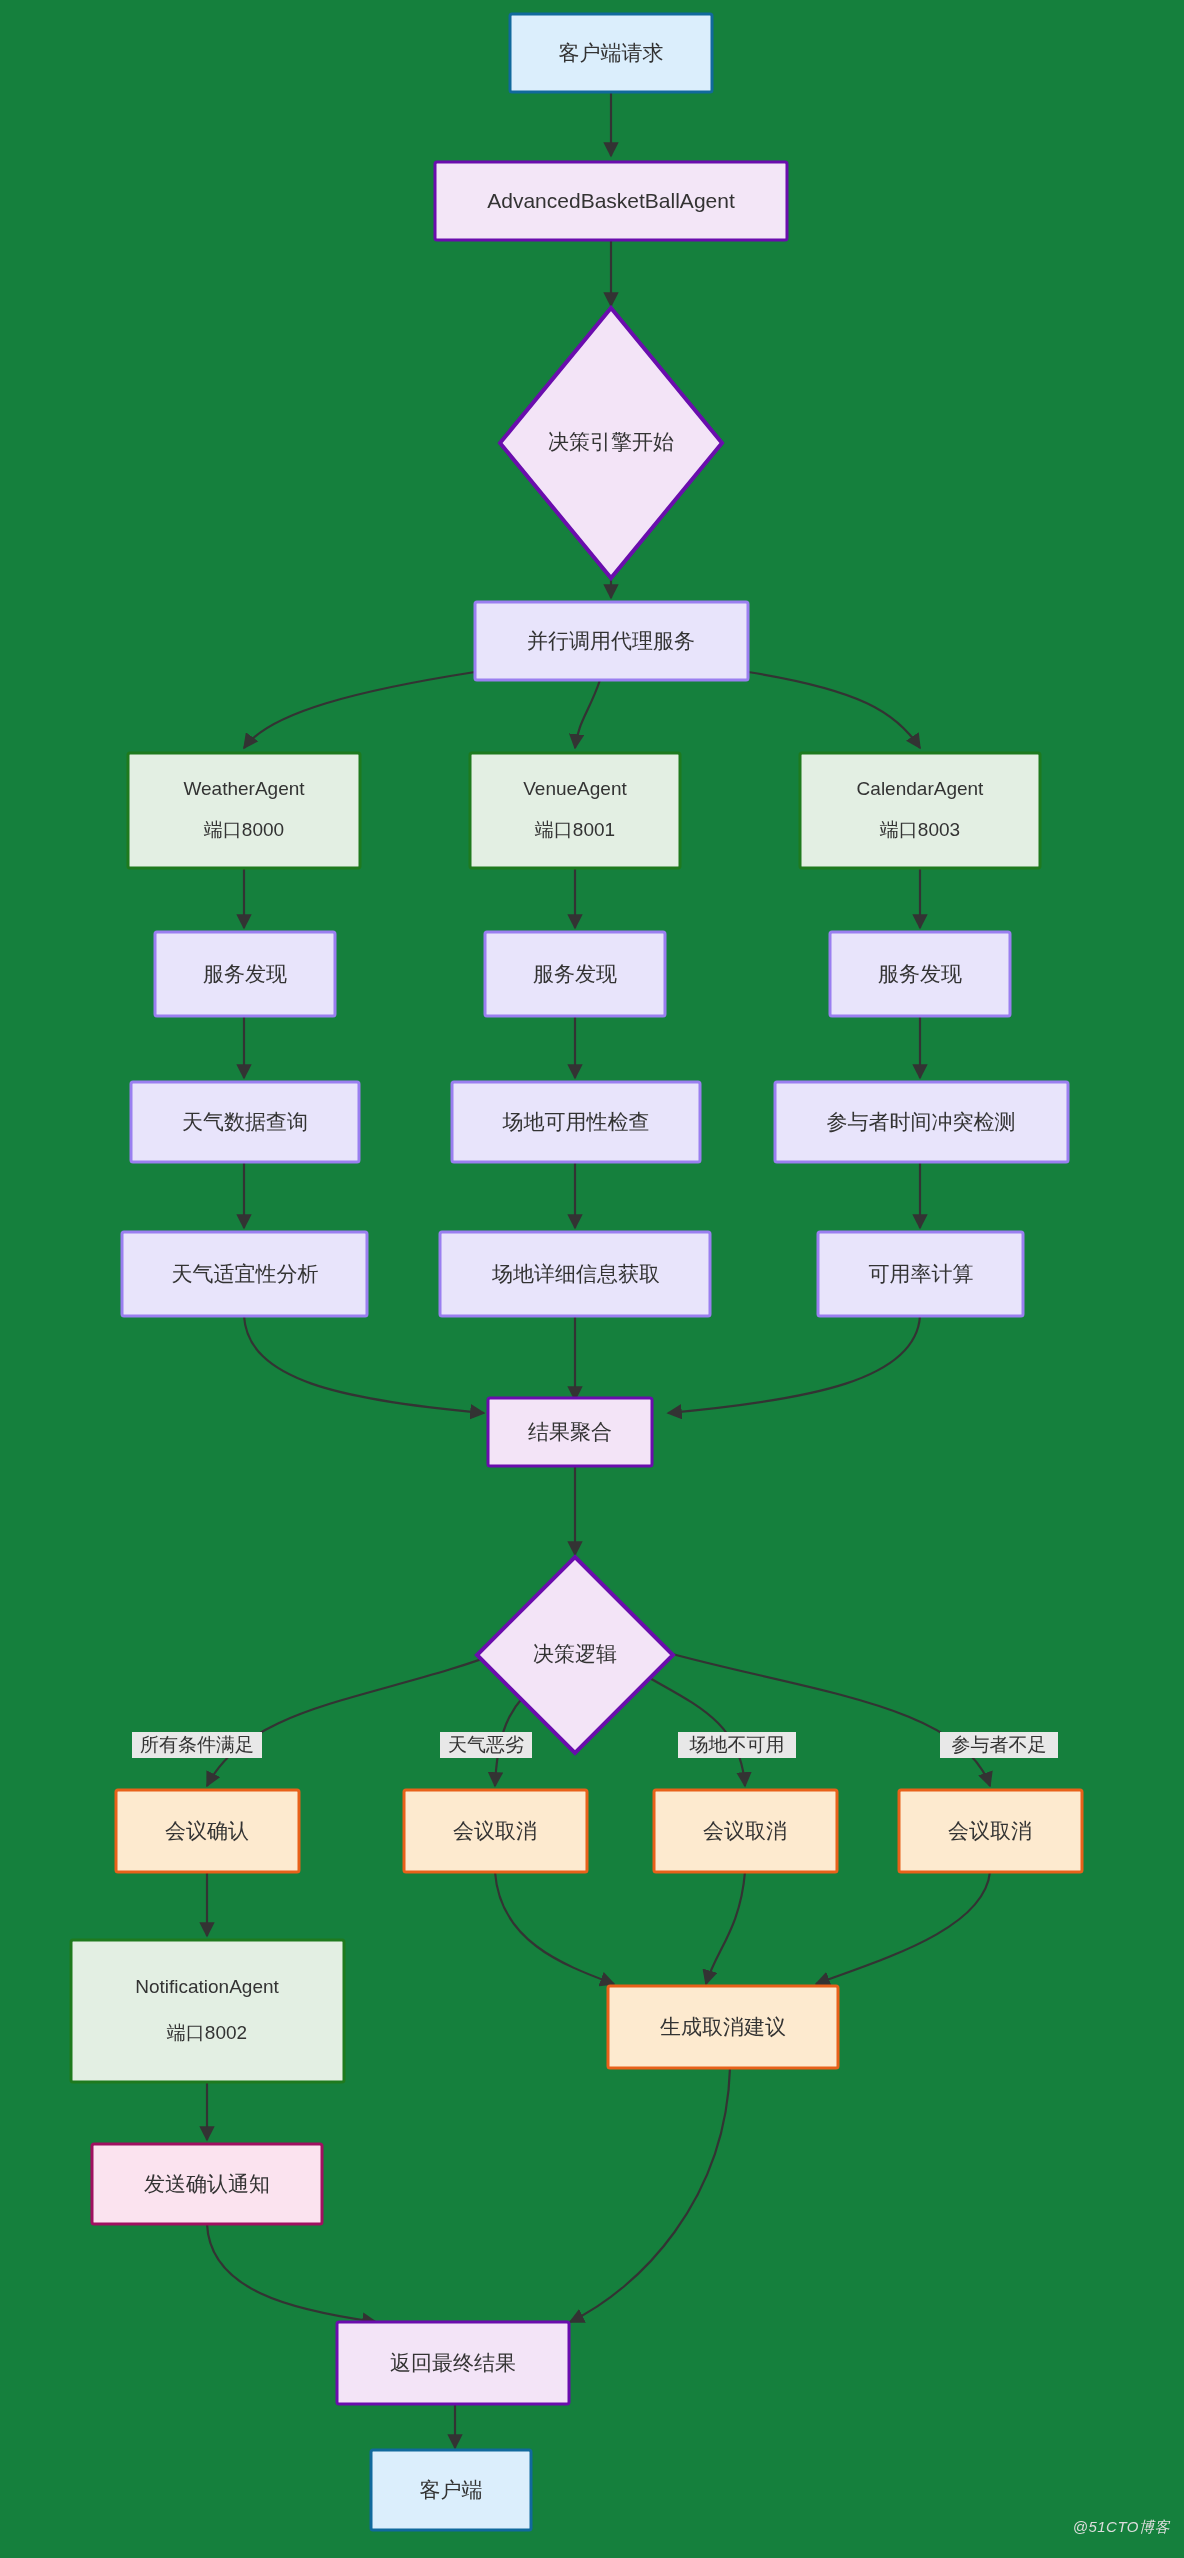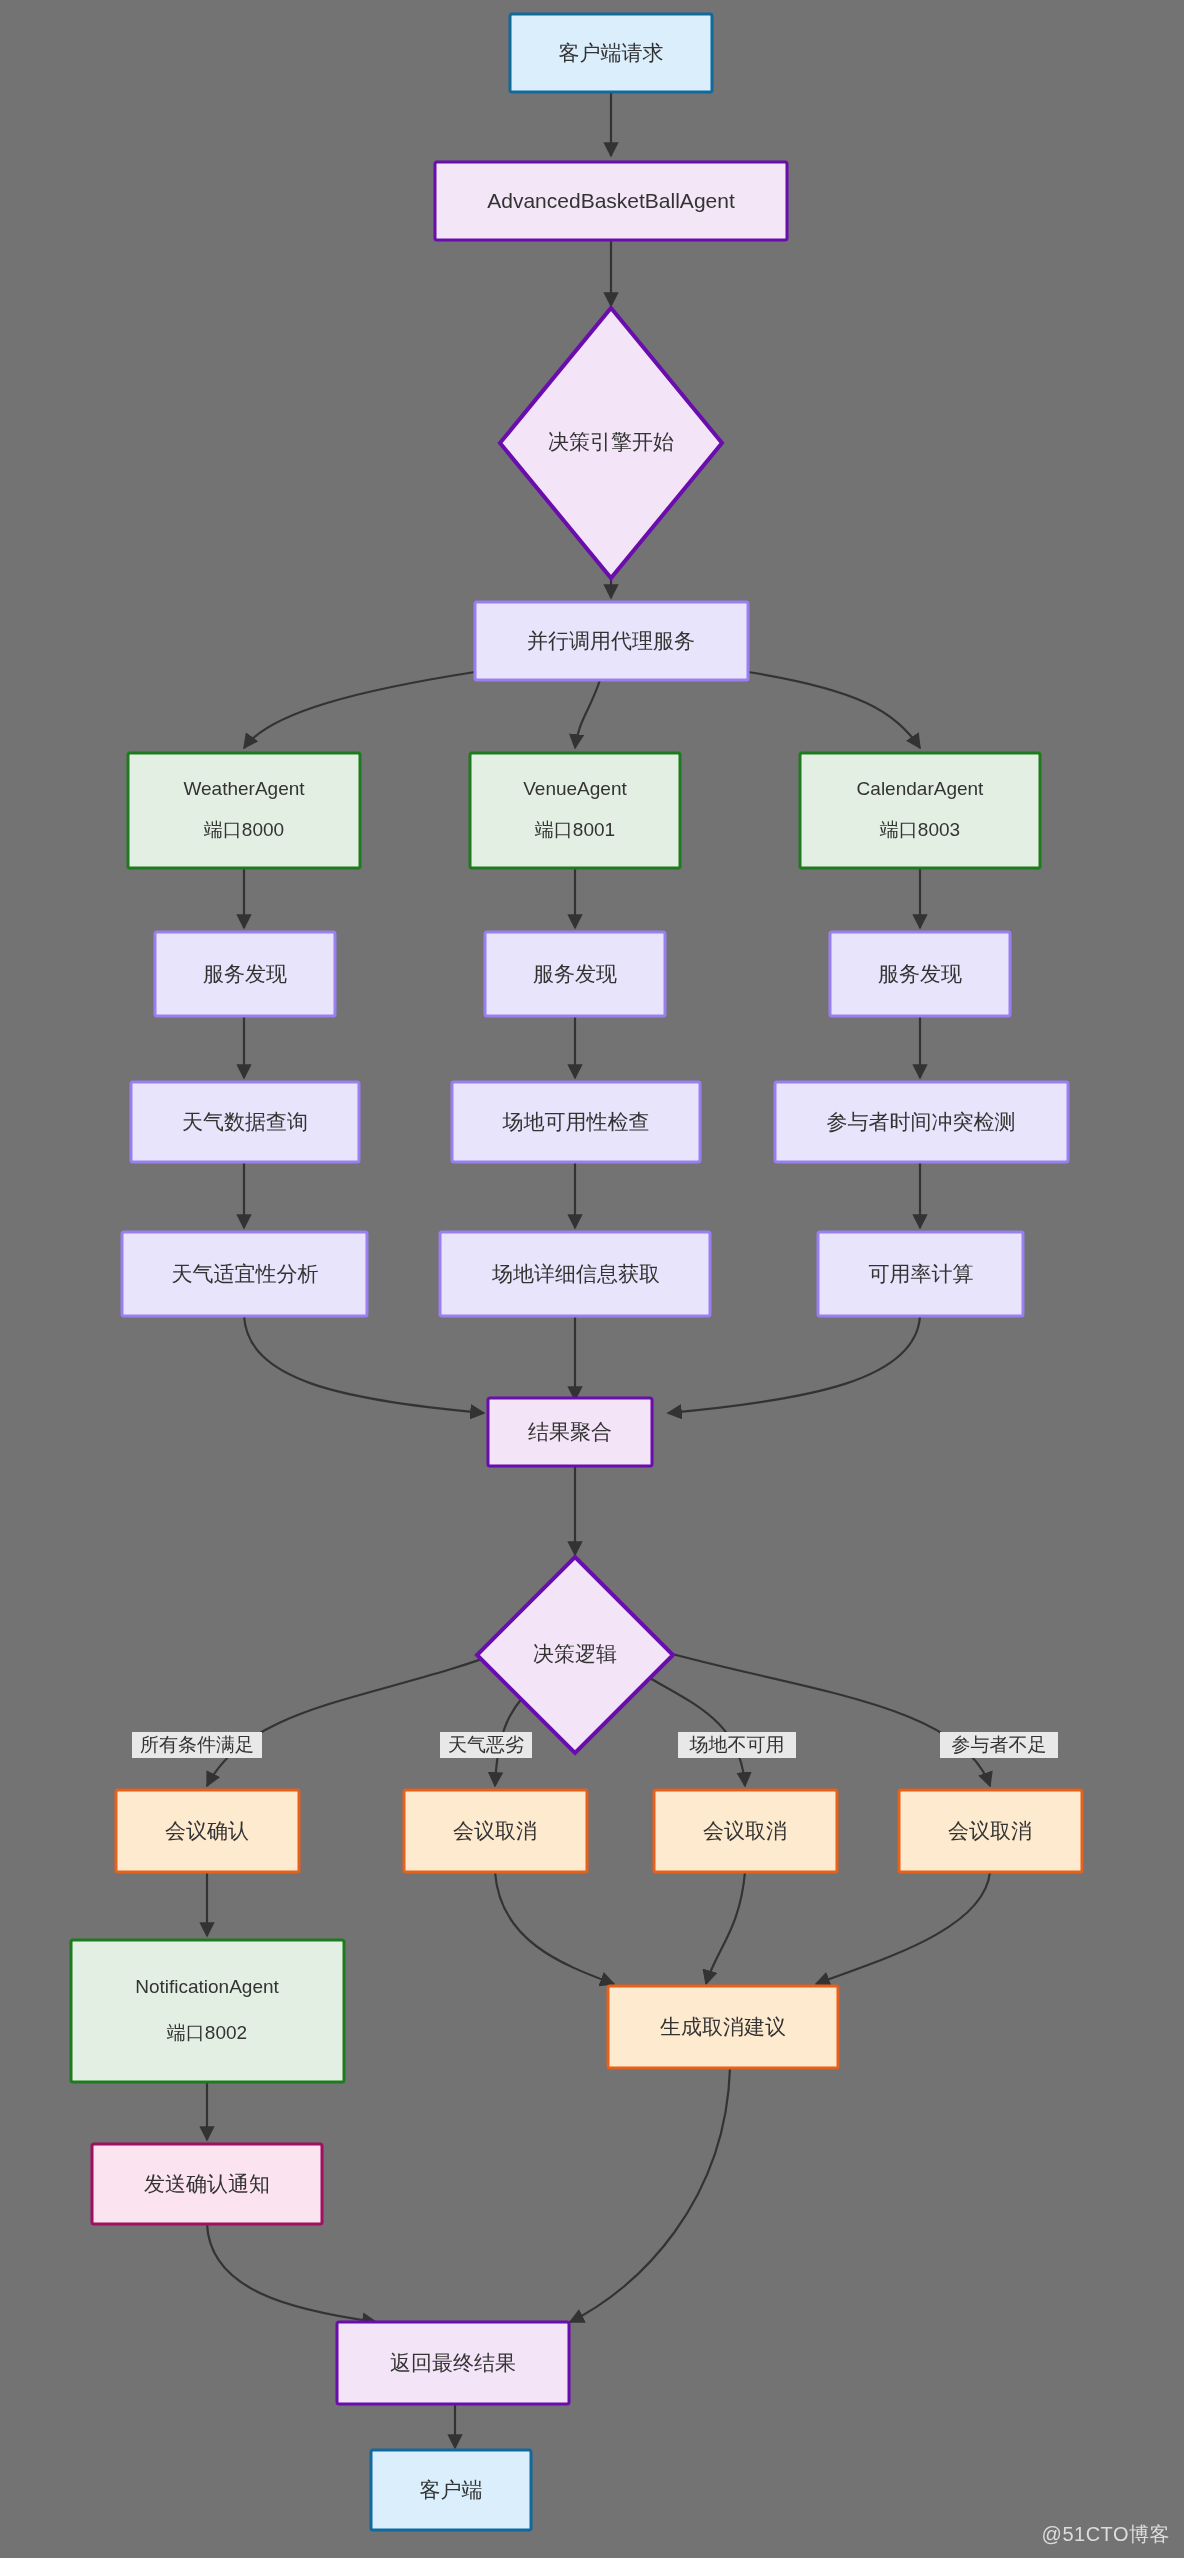--- a/index.html
+++ b/index.html
@@ -7,21 +7,21 @@
     padding: 0;
     background: #ffffff;
   }
   body {
     font-family: "Liberation Sans", "DejaVu Sans", sans-serif;
   }
   #canvas {
     position: relative;
     width: 1184px;
     height: 2558px;
-    background: #737373;
+    background: #15803d;
     overflow: hidden;
   }
   svg#flow {
     position: absolute;
     left: 0;
     top: 0;
     width: 1184px;
     height: 2558px;
   }
   .node-rect {
@@ -51,26 +51,27 @@
     fill: #333333;
     text-anchor: middle;
     dominant-baseline: middle;
   }
   .edge-label-bg {
     fill: #e8e8e8;
   }
   .watermark {
     position: absolute;
     right: 14px;
-    bottom: 10px;
-    font-family: "Liberation Sans", "DejaVu Sans", sans-serif;
-    font-size: 20px;
+    bottom: 21px;
+    font-family: "Liberation Sans", "DejaVu Sans", sans-serif;
+    font-size: 15px;
     color: #dddddd;
     letter-spacing: 0.5px;
     user-select: none;
+    font-style: italic;
   }
 </style>
 </head>
 <body>
 
 <div id="canvas">
 
   <svg id="flow" viewBox="0 0 1184 2558">
     <defs>
       <marker id="arrow" viewBox="0 0 10 10" refX="9" refY="5" markerWidth="7" markerHeight="7" orient="auto-start-reverse">

